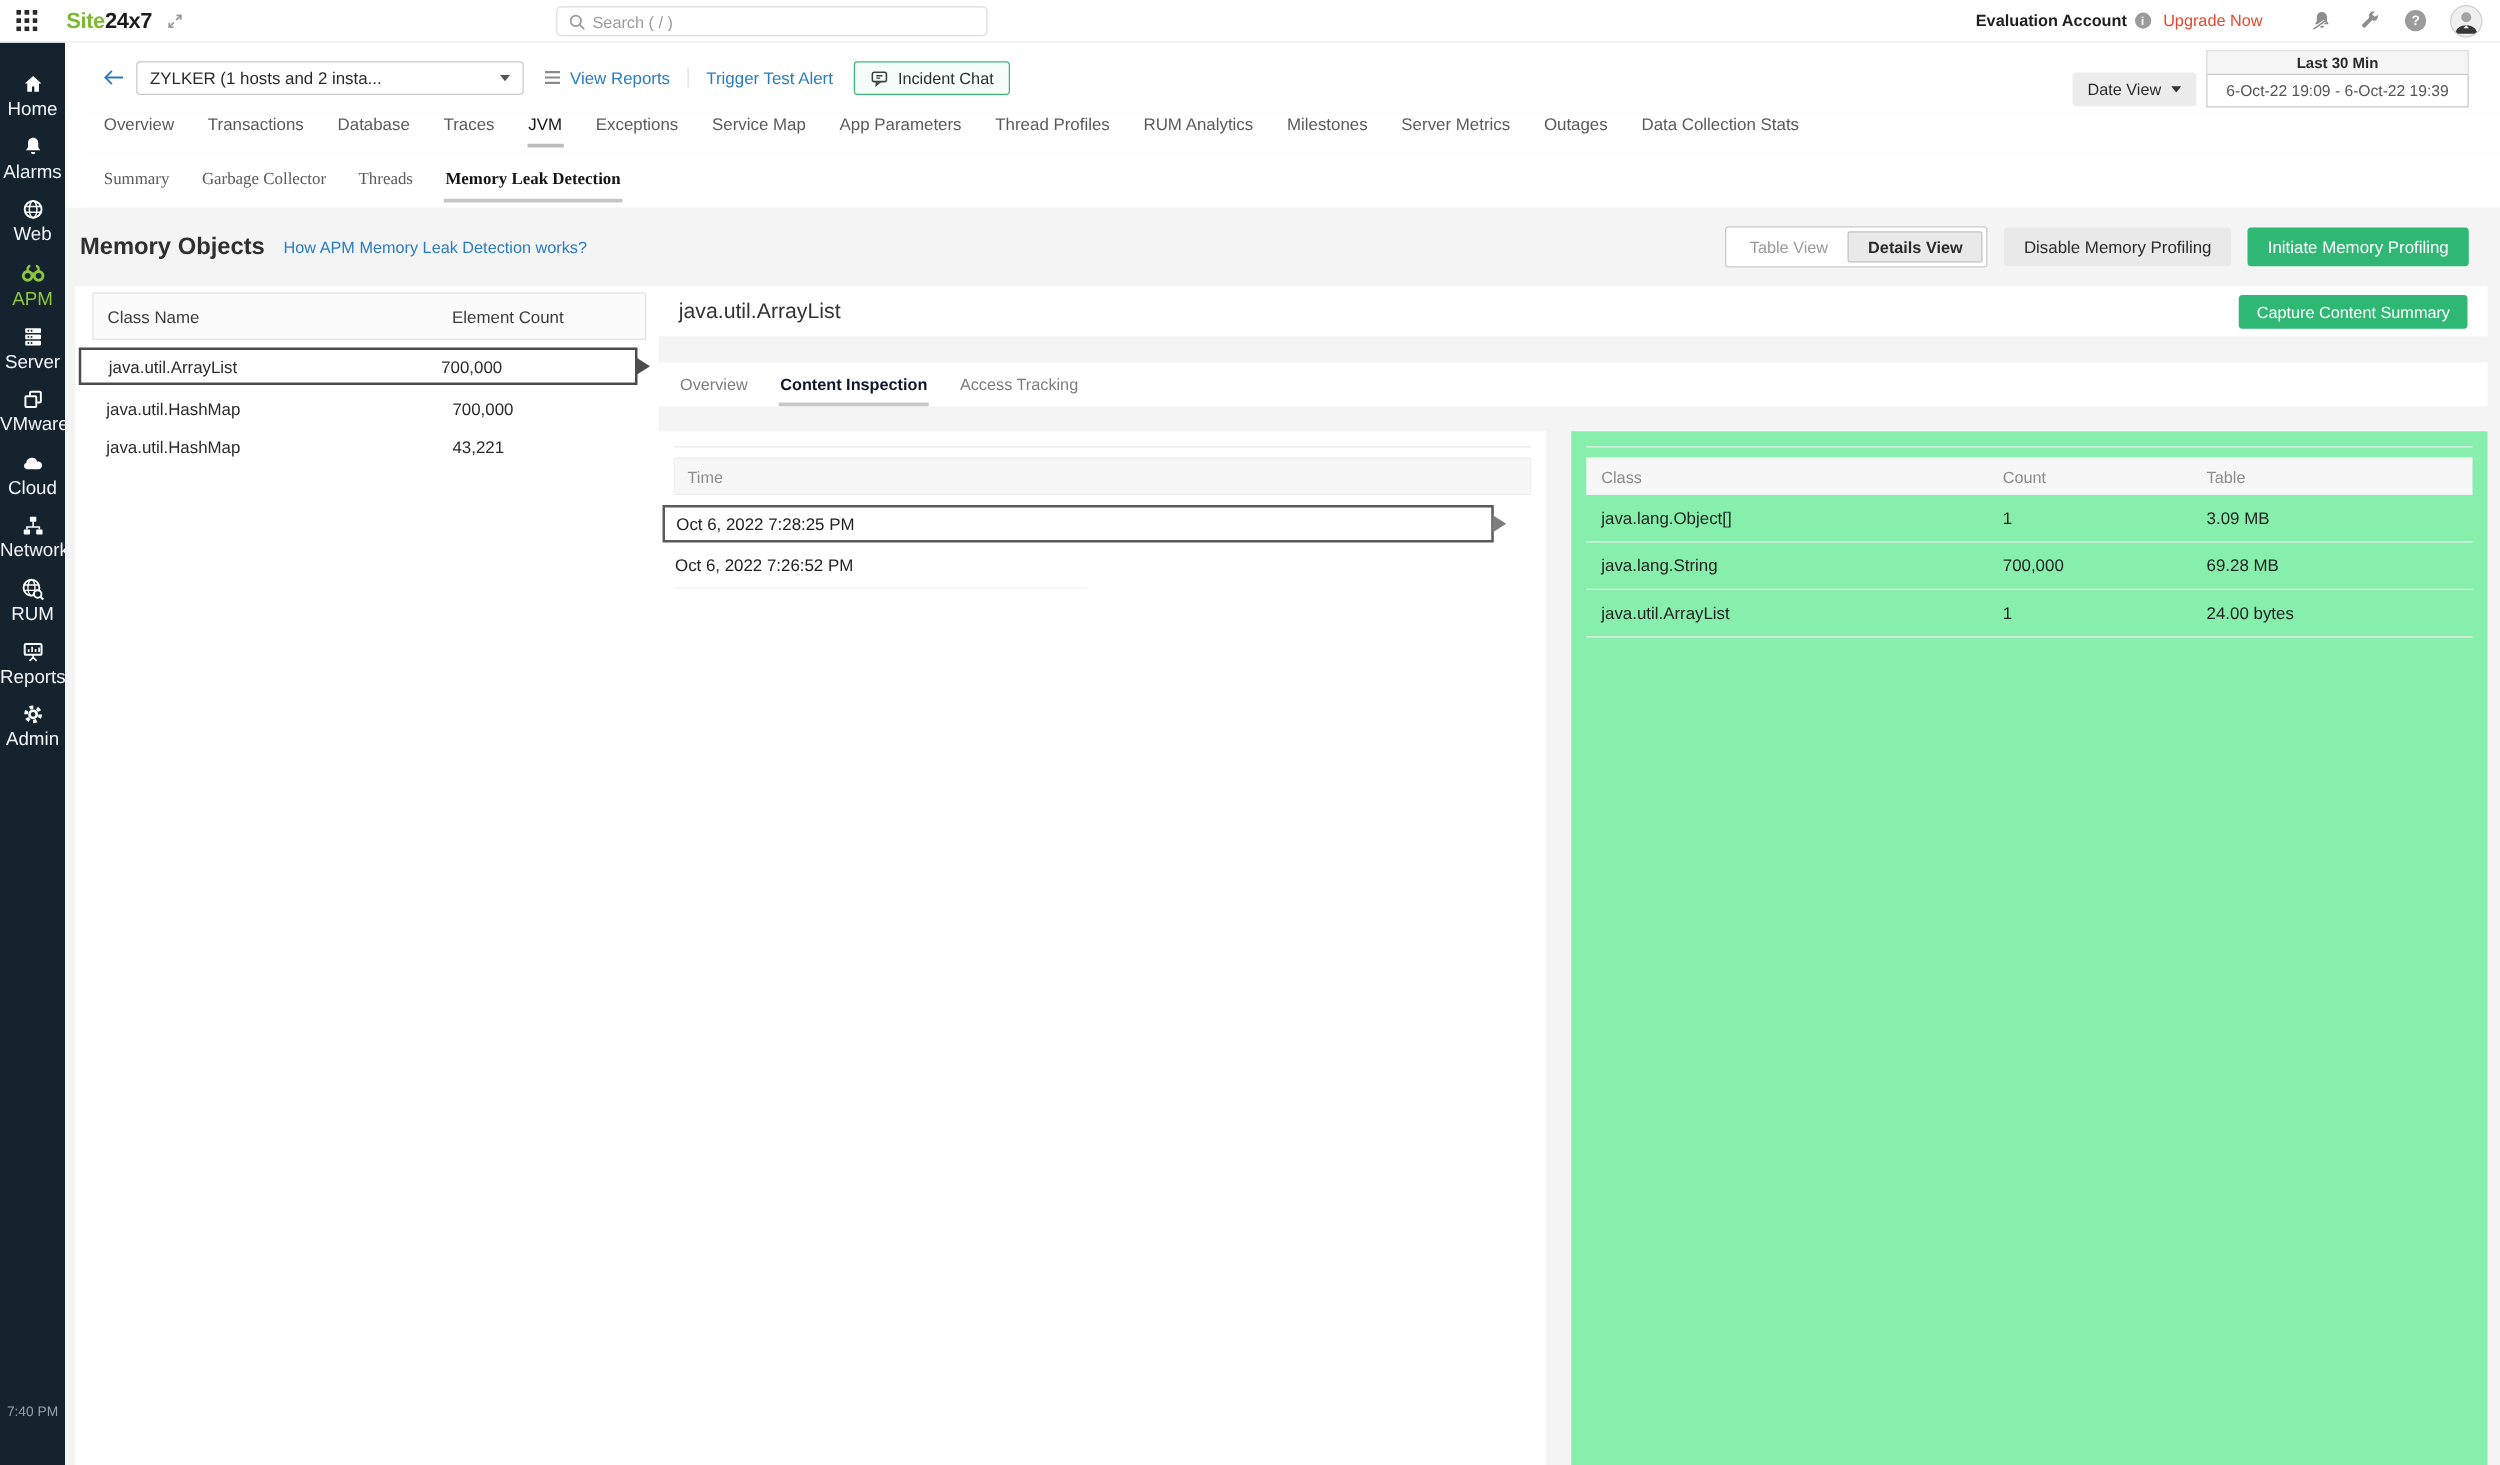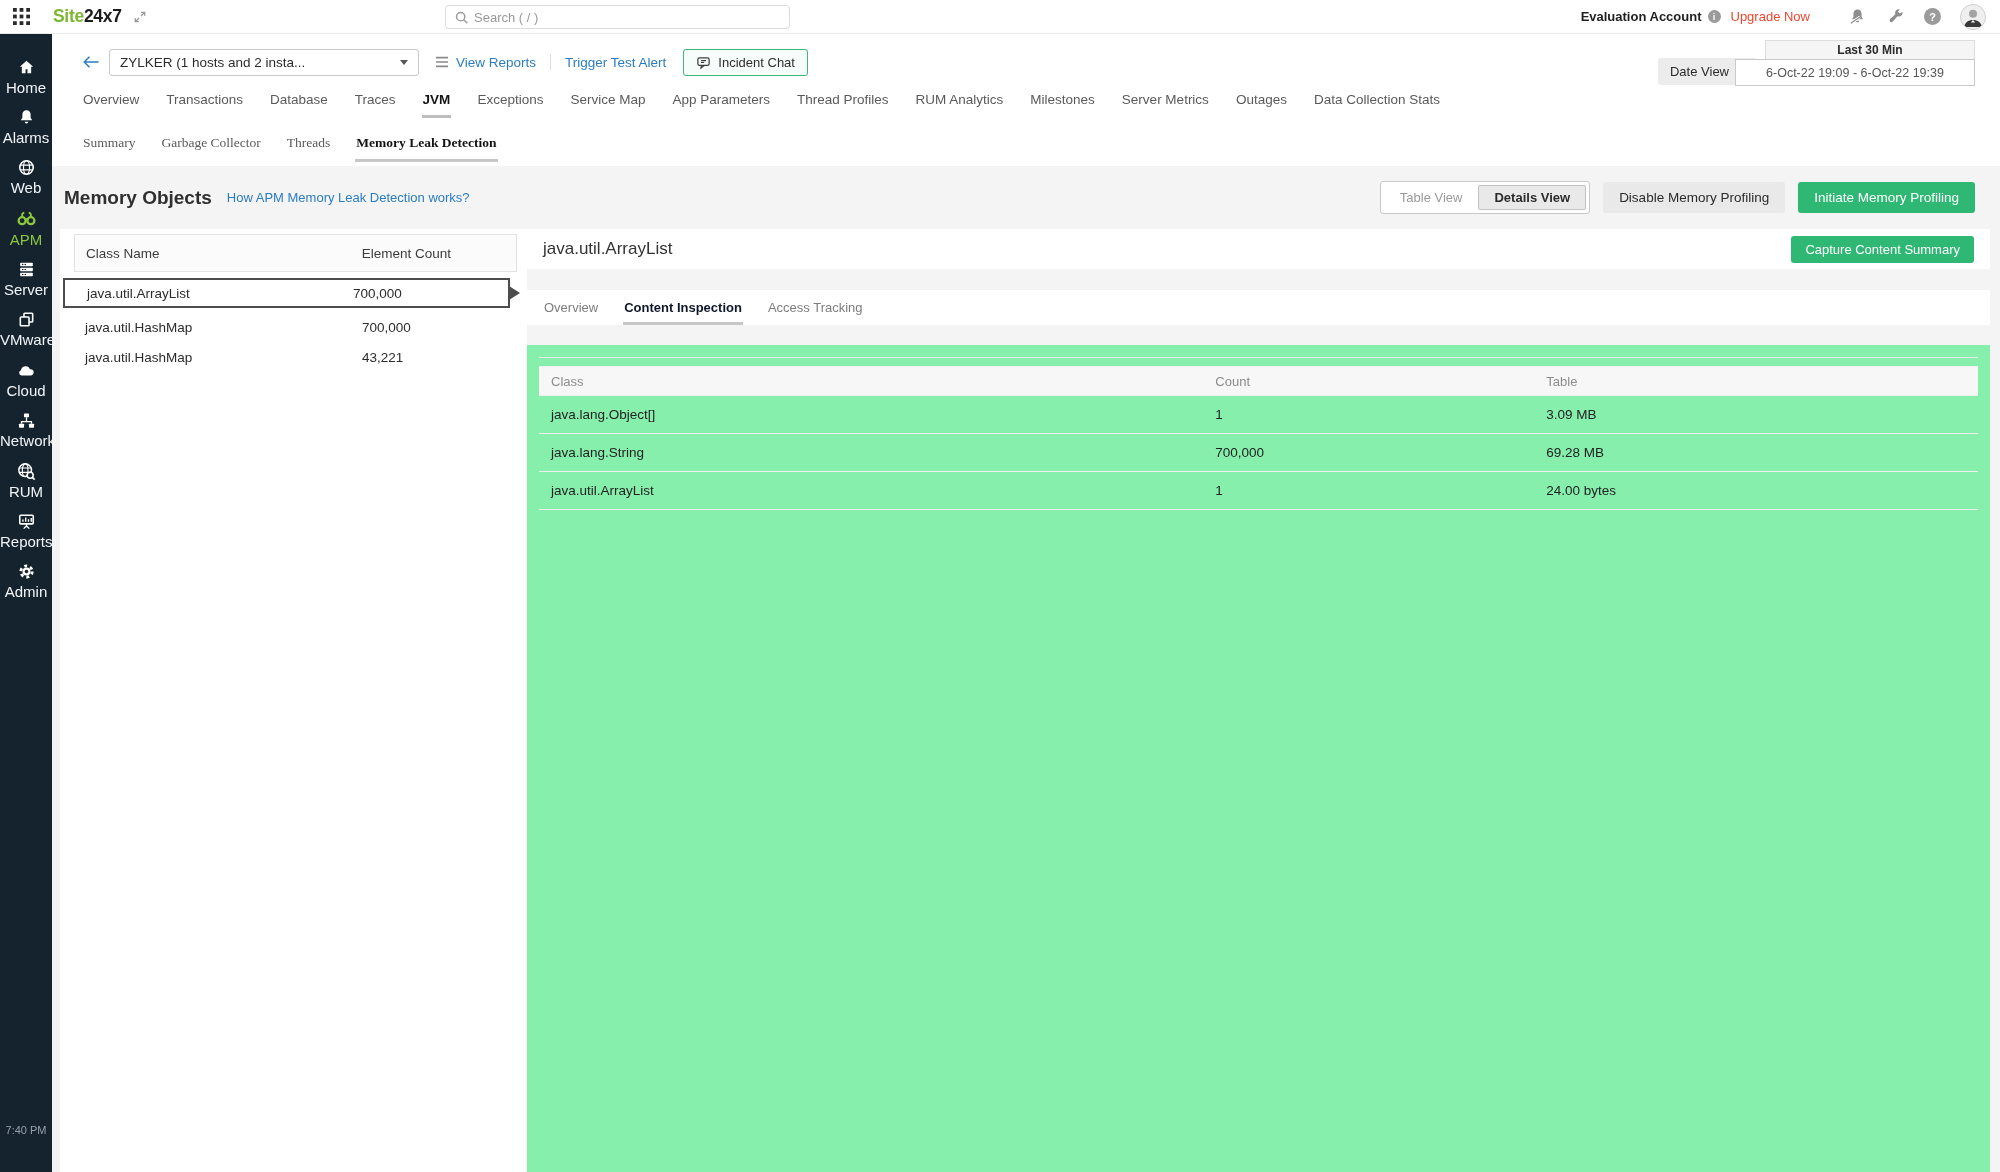--- a/index.html
+++ b/index.html
@@ -41,25 +41,25 @@
   .caret-down { width:0; height:0; border-left:4.5px solid transparent; border-right:4.5px solid transparent; border-top:5.5px solid #555; }
   .app-select .caret-down { margin-left:auto; }
   .tool-link { color:#2a7dc1; font-size:13.5px; display:flex; align-items:center; gap:7px; cursor:pointer; white-space:nowrap; }
   .vr-link { margin-left:16px; }
   .vdiv { width:1px; height:16px; background:#ddd; margin:0 14px; }
   .chat-btn { margin-left:17px; height:27px; border:1px solid #3cb878; border-radius:3px; background:#f6fcf9; display:flex; align-items:center; gap:7px; padding:0 12px; font-size:13px; color:#2e2e2e; cursor:pointer; }
 
   .dateview-btn { position:absolute; right:243px; top:24px; height:27px; background:#ececec; border-radius:3px; display:flex; align-items:center; gap:8px; padding:0 12px; font-size:13px; color:#2b2b2b; cursor:pointer; }
   .dateview-btn .caret-down { border-top-color:#333; }
   .range-tab { position:absolute; right:25px; top:6px; width:210px; height:19px; background:#f5f5f5; border:1px solid #ddd; border-bottom:none; font-size:12px; font-weight:bold; color:#2b2b2b; display:flex; align-items:center; justify-content:center; }
-  .range-box { position:absolute; right:25px; top:25px; width:240px; height:27px; background:#fff; border:1px solid #c9c9c9; font-size:12.5px; color:#555; display:flex; align-items:center; justify-content:center; cursor:pointer; }
+  .range-box { position:absolute; right:25px; top:25px; width:210px; height:27px; background:#fff; border:1px solid #c9c9c9; font-size:12.5px; color:#555; display:flex; align-items:center; justify-content:center; cursor:pointer; }
 
   .navtabs { height:32px; background:#fff; display:flex; gap:25px; padding-left:30px; font-size:13.5px; color:#5a5a5a; }
   .navtab { padding:2px 1px 8px; cursor:pointer; white-space:nowrap; height:fit-content; }
-  .navtab.active { color:#141414; font-weight:bold; border-bottom:3px solid #bdbdbd; }
+  .navtab.active { color:#141414; font-weight:normal; border-bottom:3px solid #bdbdbd; }
 
   .subtabs { height:44px; background:#fff; display:flex; gap:24px; padding-left:30px; padding-top:13px; font-size:13.5px; color:#5a5a5a;font-family:Liberation Serif, serif; }
   .subtab { padding:0 1px 8px; cursor:pointer; white-space:nowrap; height:fit-content; }
   .subtab.active { color:#141414; font-weight:bold; border-bottom:3px solid #c7c7c7; }
 
   .section-head { height:63px; display:flex; align-items:center; padding:0 25px 0 12px; }
   .section-title { font-size:19px; font-weight:600; color:#2f2f2f; }
   .section-link { margin-left:15px; font-size:13px; color:#2a7dc1; cursor:pointer; }
   .head-controls { margin-left:auto; display:flex; align-items:center; gap:13px; }
   .seg { background:#fff; border:1px solid #c9c9c9; border-radius:3px; padding:3px; display:flex; }
@@ -362,20 +362,31 @@
         <span class="detail-title">java.util.ArrayList</span>
         <button class="capture-btn">Capture Content Summary</button>
       </div>
       <div class="detail-tabs">
         <span class="dtab">Overview</span>
         <span class="dtab active">Content Inspection</span>
         <span class="dtab">Access Tracking</span>
       </div>
       <div class="detail-body">
 
+        <div class="time-card">
+          <div class="inner-rule"></div>
+          <div class="mini-head">Time</div>
+          <div class="time-row selected">
+            <span>Oct 6, 2022 7:28:25 PM</span>
+            <span class="row-arrow"></span>
+          </div>
+          <div class="time-row plain">
+            <span>Oct 6, 2022 7:26:52 PM</span>
+          </div>
+        </div>
 
         <div class="class-card">
           <div class="inner-rule"></div>
           <div class="mini-head">
             <span class="cc1">Class</span>
             <span class="cc2">Count</span>
             <span class="cc3">Table</span>
           </div>
           <div class="class-row">
             <span class="cc1">java.lang.Object[]</span>

